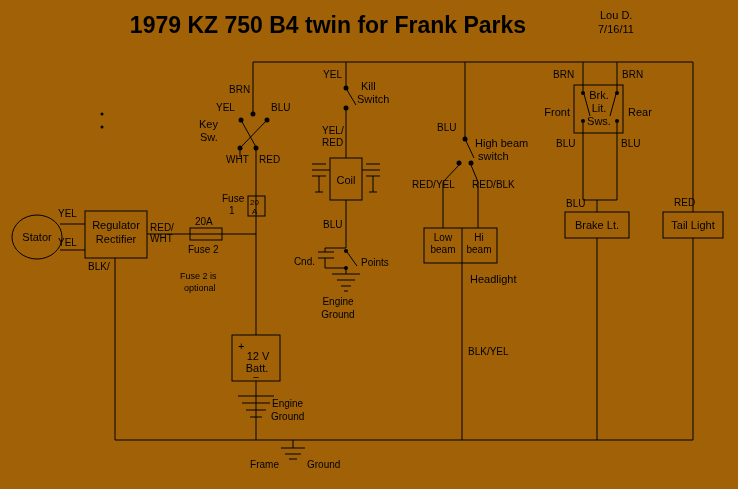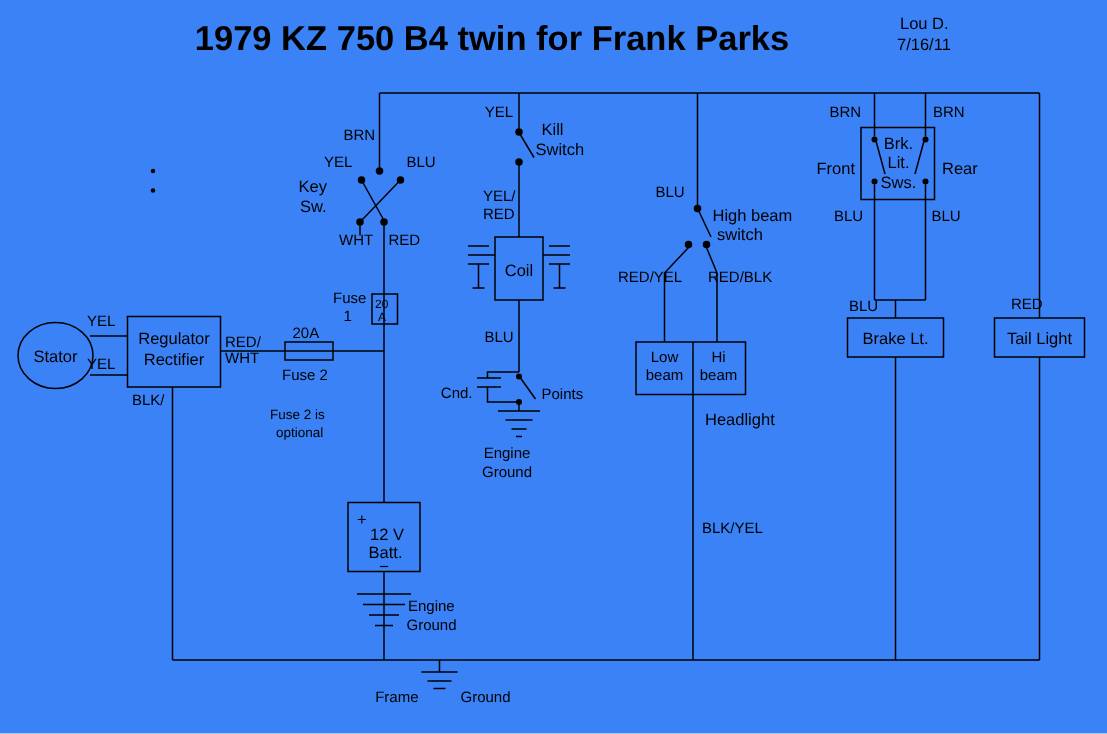--- a/index.html
+++ b/index.html
@@ -1,16 +1,16 @@
 <!DOCTYPE html>
 <html><head>
 <meta charset="utf-8">
 <style>
   html,body{margin:0;padding:0;background:#ffffff;}
-  .stage{position:relative;width:738px;height:489px;background:#3b82f6;overflow:hidden;
+  .stage{position:relative;width:738px;height:489px;background:#a16207;overflow:hidden;
          font-family:"Liberation Sans",sans-serif;}
   svg{display:block;}
   text{fill:#000;font-family:"Liberation Sans",sans-serif;}
   .t-title{font-size:23px;font-weight:bold;}
   .t-credit{font-size:11px;}
   .t-comp{font-size:11px;}
   .t-wire{font-size:10px;}
   .t-note{font-size:9px;}
   .t-tiny{font-size:8px;}
   line,path,polyline{stroke:#000;stroke-width:1;fill:none;}

